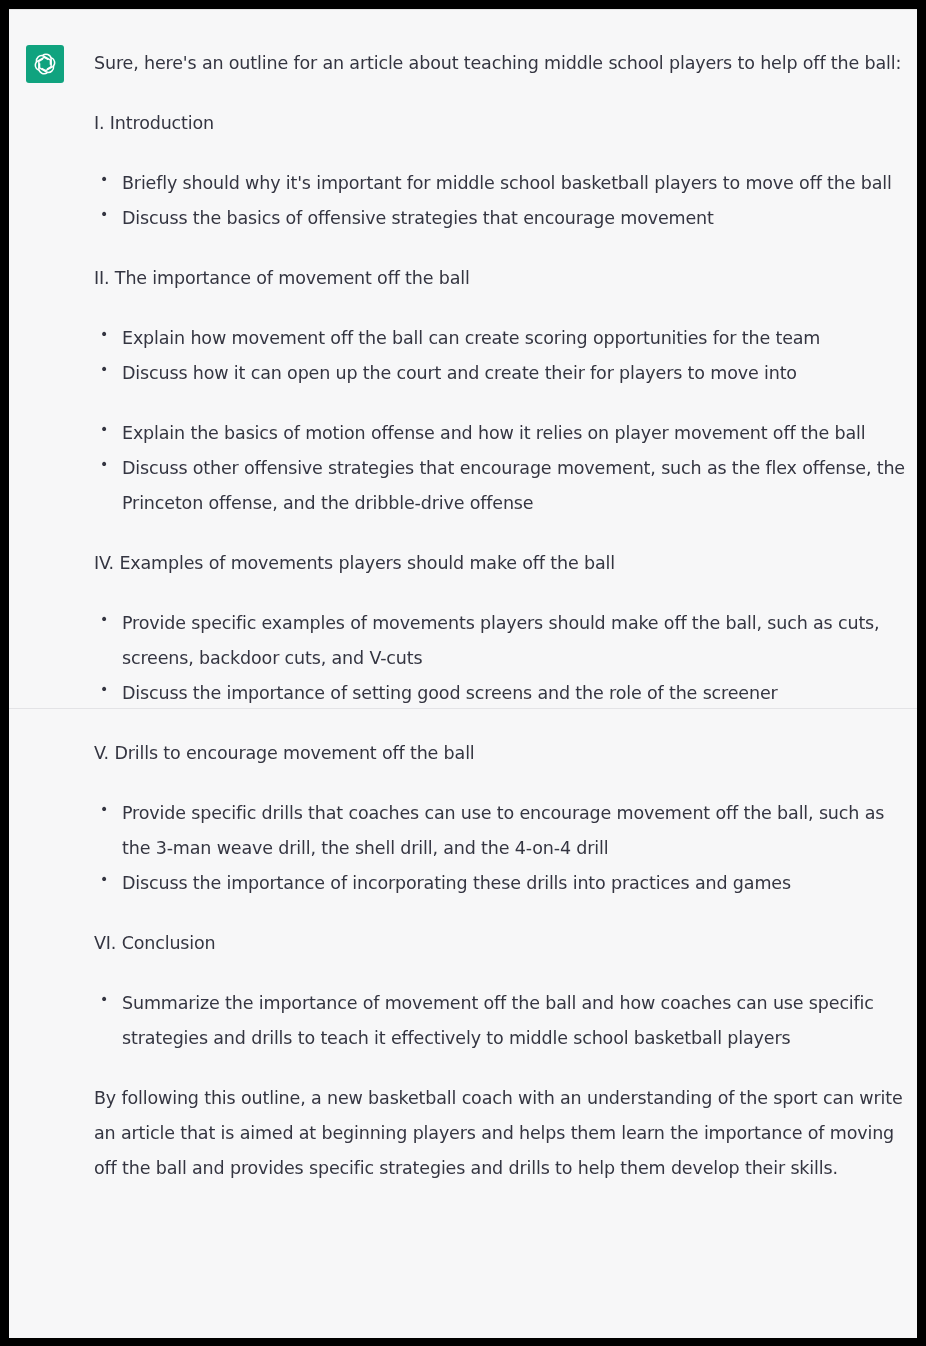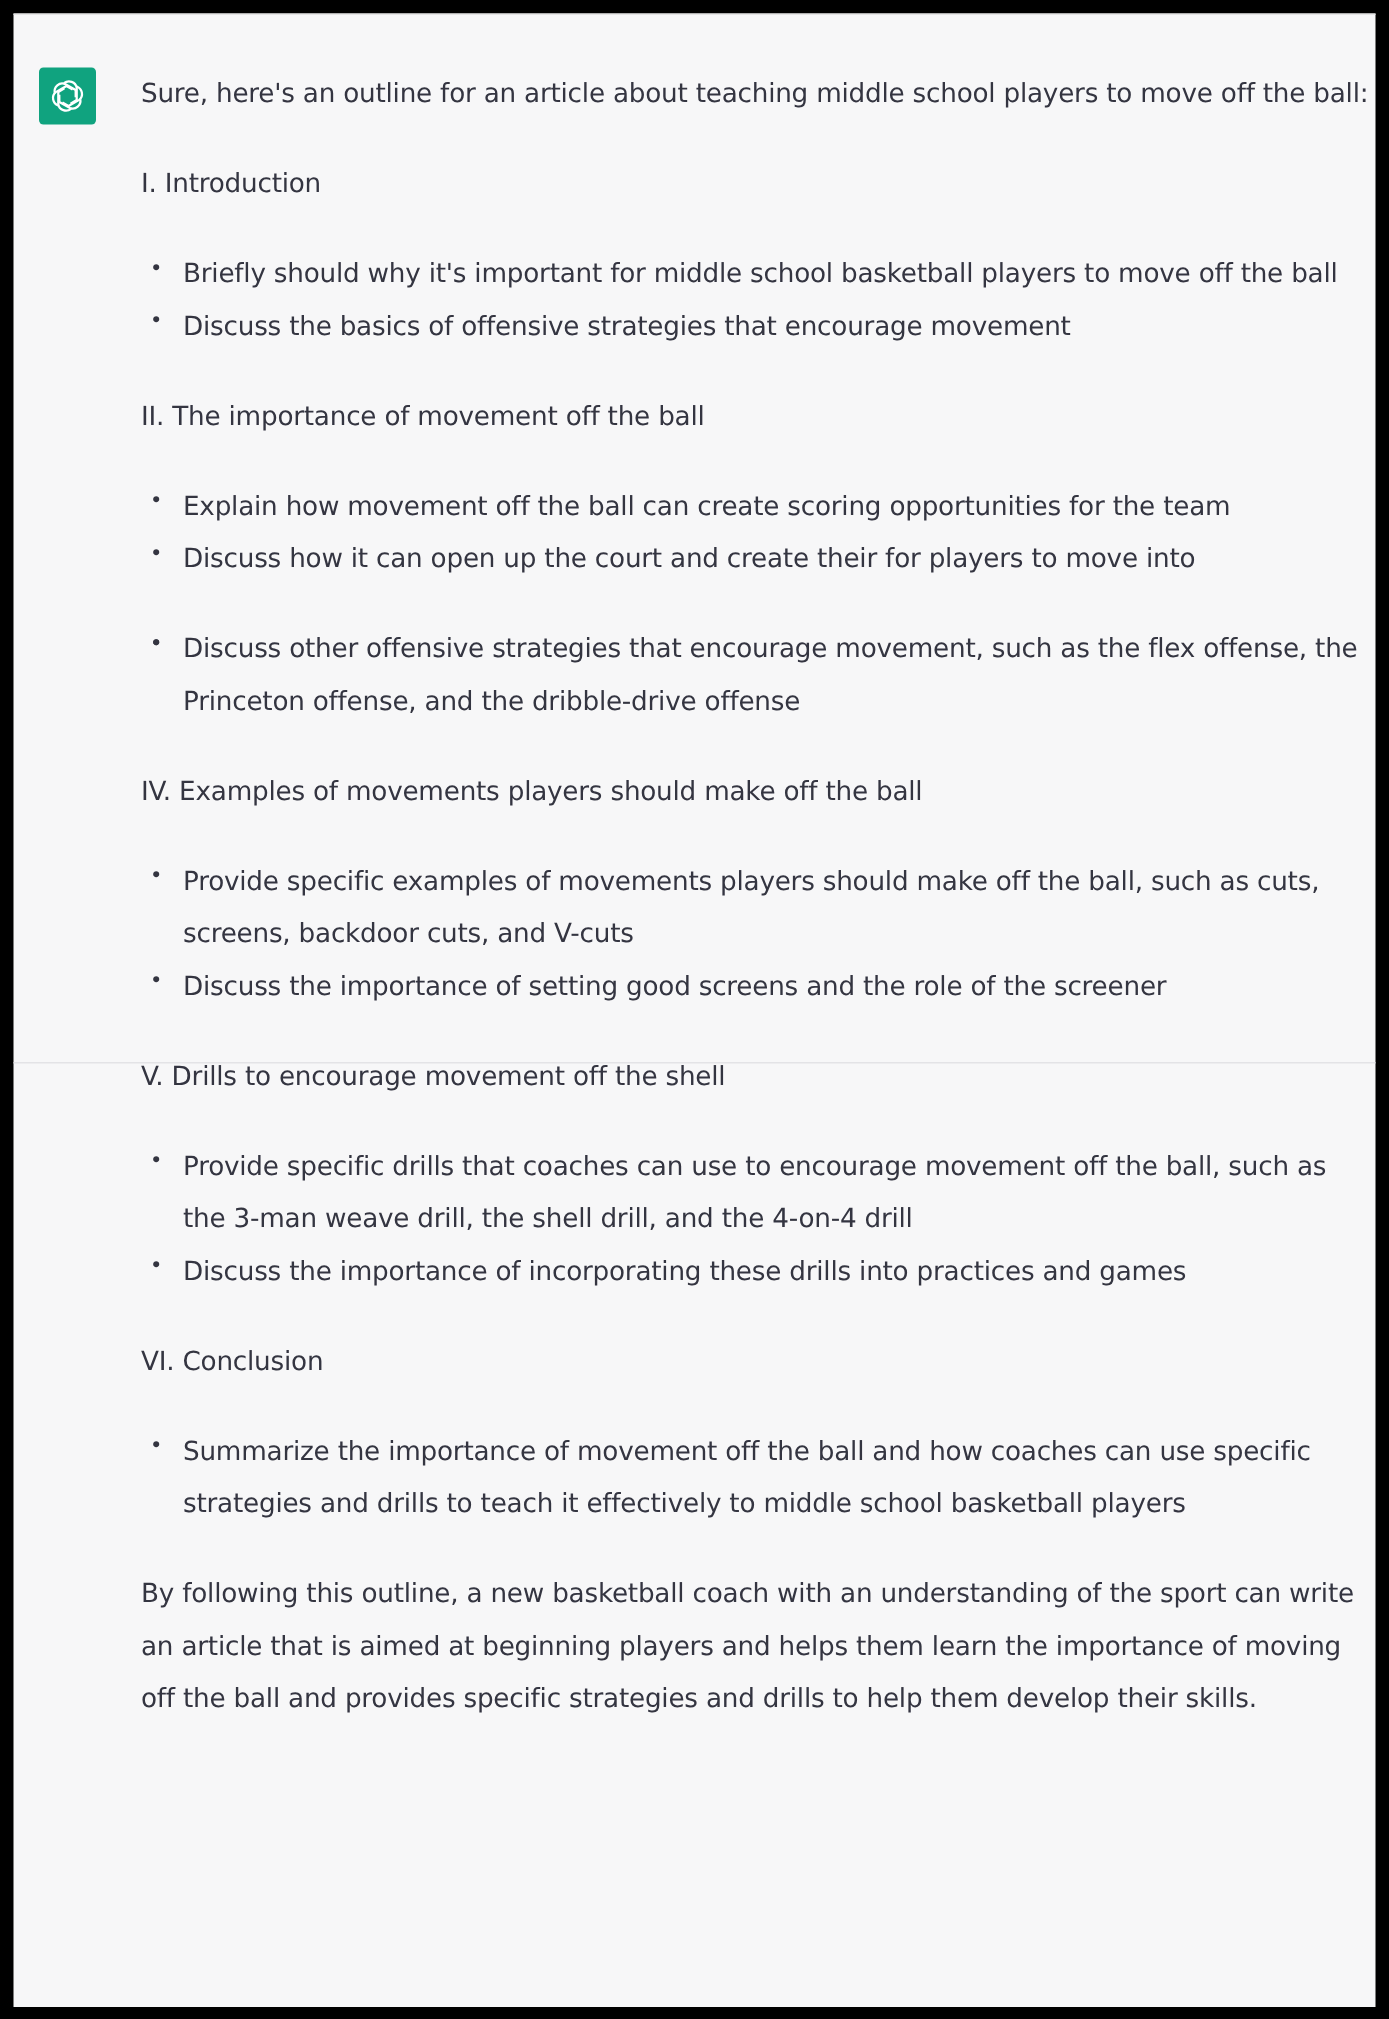--- a/index.html
+++ b/index.html
@@ -66,55 +66,55 @@
       <use href="#petal" transform="rotate(60)"></use>
       <use href="#petal" transform="rotate(120)"></use>
       <use href="#petal" transform="rotate(180)"></use>
       <use href="#petal" transform="rotate(240)"></use>
       <use href="#petal" transform="rotate(300)"></use>
     </g>
   </svg>
 </div>
 
 <div class="content">
-  <p class="p">Sure, here's an outline for an article about teaching middle school players to move off the ball:</p>
+  <p class="p">Sure, here's an outline for an article about teaching middle school players to help off the ball:</p>
 
   <div>
     <p class="h">I. Introduction</p>
     <ul>
       <li><span class="bullet">•</span><span>Briefly should why it's important for middle school basketball players to move off the ball</span></li>
       <li><span class="bullet">•</span><span>Discuss the basics of offensive strategies that encourage movement</span></li>
     </ul>
   </div>
 
   <div>
     <p class="h">II. The importance of movement off the ball</p>
     <ul>
       <li><span class="bullet">•</span><span>Explain how movement off the ball can create scoring opportunities for the team</span></li>
       <li><span class="bullet">•</span><span>Discuss how it can open up the court and create their for players to move into</span></li>
     </ul>
   </div>
 
   <div>
     <ul>
-      <li><span class="bullet">•</span></li>
+      <li><span class="bullet">•</span><span>Explain the basics of motion offense and how it relies on player movement off the ball</span></li>
       <li><span class="bullet">•</span><span>Discuss other offensive strategies that encourage movement, such as the flex offense, the Princeton offense, and the dribble-drive offense</span></li>
     </ul>
   </div>
 
   <div>
     <p class="h">IV. Examples of movements players should make off the ball</p>
     <ul>
       <li><span class="bullet">•</span><span>Provide specific examples of movements players should make off the ball, such as cuts, screens, backdoor cuts, and V-cuts</span></li>
       <li><span class="bullet">•</span><span>Discuss the importance of setting good screens and the role of the screener</span></li>
     </ul>
   </div>
 
   <div>
-    <p class="h">V. Drills to encourage movement off the shell</p>
+    <p class="h">V. Drills to encourage movement off the ball</p>
     <ul>
       <li><span class="bullet">•</span><span>Provide specific drills that coaches can use to encourage movement off the ball, such as the 3-man weave drill, the shell drill, and the 4-on-4 drill</span></li>
       <li><span class="bullet">•</span><span>Discuss the importance of incorporating these drills into practices and games</span></li>
     </ul>
   </div>
 
   <div>
     <p class="h">VI. Conclusion</p>
     <ul>
       <li><span class="bullet">•</span><span>Summarize the importance of movement off the ball and how coaches can use specific strategies and drills to teach it effectively to middle school basketball players</span></li>

